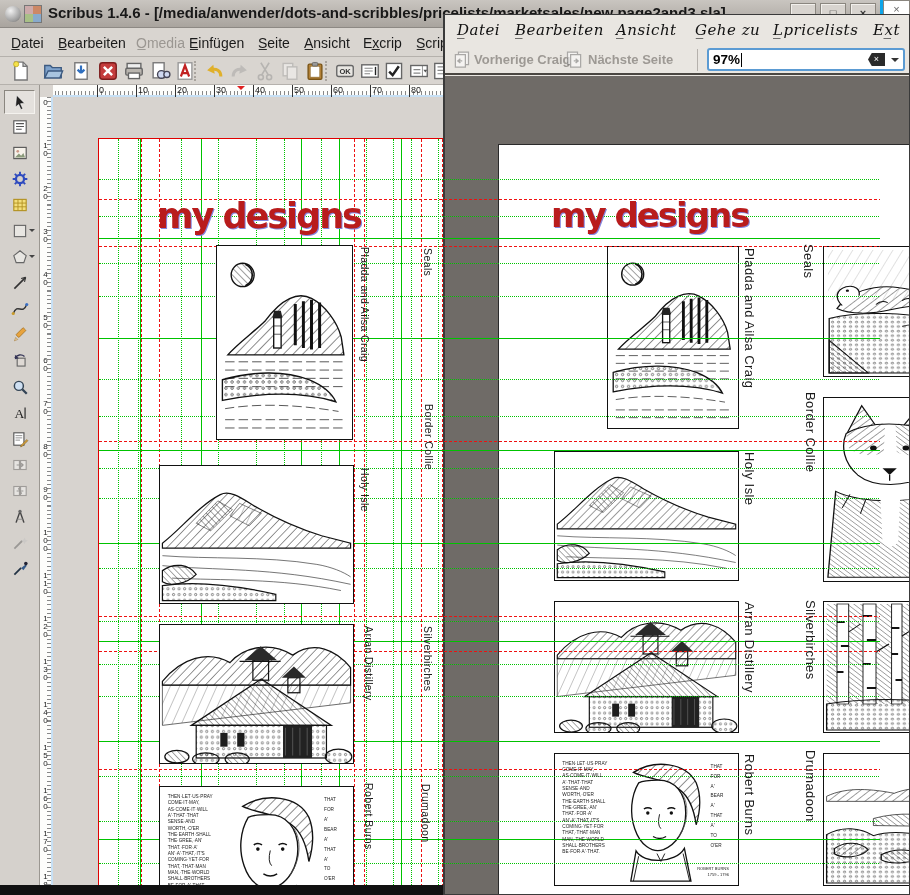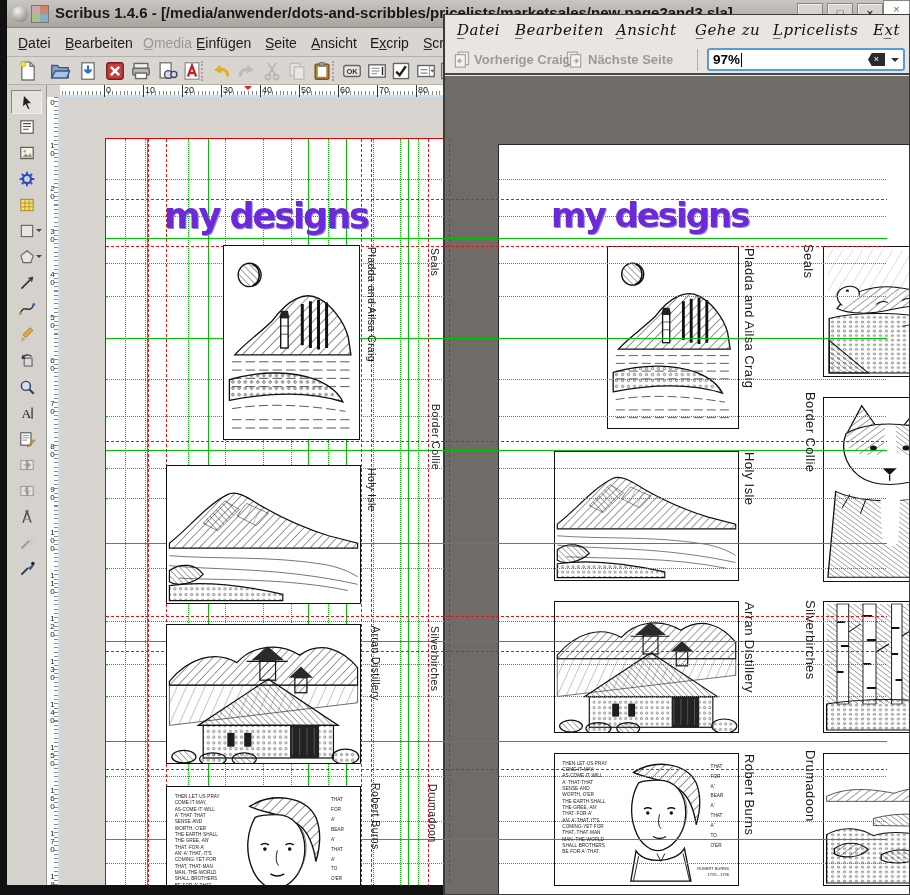--- a/index.html
+++ b/index.html
@@ -1,20 +1,20 @@
 <!DOCTYPE html>
 <html><head>
 <meta charset="utf-8">
 <style>
   html,body{margin:0;padding:0;background:#111;}
   *{box-sizing:border-box;}
   .screen{position:relative;width:910px;height:895px;overflow:hidden;background:#111;
           font-family:"Liberation Sans",sans-serif;}
   
-  .sw{position:absolute;left:7px;top:0;width:883px;height:885px;background:#d9d5d0;overflow:hidden;border-right:3px solid #0ea5e9;}
+  .sw{position:absolute;left:0;top:0;width:883px;height:885px;background:#d9d5d0;overflow:hidden;border-right:3px solid #0ea5e9;}
   .sw-title{position:absolute;left:0;top:0;width:883px;height:28px;
     background:linear-gradient(#c9c5c0,#a9a49e);border-bottom:1px solid #8d8984;}
   .sw-title-icon1{position:absolute;left:5px;top:6px;width:16px;height:16px;border-radius:50%;
     background:radial-gradient(circle at 35% 30%,#f2f2f2,#9a9a9a 70%,#555);}
   .sw-title-icon2{position:absolute;left:25px;top:6px;width:16px;height:16px;
     background:conic-gradient(#c86 0 25%,#8ac 0 50%,#a8c086 0 75%,#caa 0);outline:1px solid #777;}
   .sw-title-text{position:absolute;left:48px;top:4px;font-size:15px;font-weight:bold;color:#181818;white-space:nowrap;width:735px;overflow:hidden;}
   .winbtn{position:absolute;top:3px;width:26px;height:20px;background:#d8d4cf;border:1px solid #8a867f;
     box-shadow:inset 1px 1px 0 #f2f0ec;text-align:center;font-size:11px;line-height:18px;color:#333;font-weight:bold;}
   .sw-menu{position:absolute;left:0;top:28px;width:883px;height:29px;background:#d9d5d0;border-bottom:1px solid #b5b1ac;}
@@ -45,21 +45,21 @@
     writing-mode:vertical-rl;text-orientation:upright;letter-spacing:-1px;}
   .canvas{position:absolute;left:53px;top:97px;right:0;bottom:0;background:#d7d3cf;overflow:hidden;}
   .page{position:absolute;left:45px;top:41px;width:860px;height:960px;background:#fff;border:1px solid #e00000;}
   .g{position:absolute;z-index:1;}
   .gv{top:0;bottom:0;border-left:1px solid #00c300;}
   .gvd{top:0;bottom:0;border-left:1px dotted #00c300;}
   .rv{top:0;bottom:0;border-left:1px dashed #ee1111;}
   .gh{left:0;right:0;border-top:1px solid #00c300;}
   .ghd{left:0;right:0;border-top:1px dotted #00c300;}
   .rh{left:0;right:0;border-top:1px dashed #ee1111;}
-  .logo{position:absolute;z-index:2;font-family:"DejaVu Sans",sans-serif;font-weight:bold;color:#6d28d9;
+  .logo{position:absolute;z-index:2;font-family:"DejaVu Sans",sans-serif;font-weight:bold;color:#b91c1c;
     letter-spacing:-2px;text-shadow:1px 1px 0 #8585dd;white-space:nowrap;}
   .frame{position:absolute;z-index:2;background:#fff;border:1px solid #111;overflow:hidden;}
   .frame svg.art{position:absolute;left:0;top:0;width:100%;height:100%;}
   .vlabel{position:absolute;z-index:3;transform:rotate(90deg);transform-origin:0 0;white-space:nowrap;color:#1a1a1a;}
   .vl-s{font-size:10.5px;letter-spacing:.4px;}
   .vl-p{font-size:13px;letter-spacing:.4px;}
   .poem{position:absolute;left:4%;top:5%;width:48%;font-size:4.7px;line-height:1.35;color:#222;white-space:pre-line;z-index:2;}
   .poemR{position:absolute;right:2%;top:6%;width:13%;font-size:4.7px;line-height:2.1;color:#222;white-space:pre-line;z-index:2;text-align:left;}
   .sig{position:absolute;right:5%;bottom:5%;font-size:4px;line-height:1.6;color:#222;white-space:pre-line;text-align:right;z-index:2;}
   

